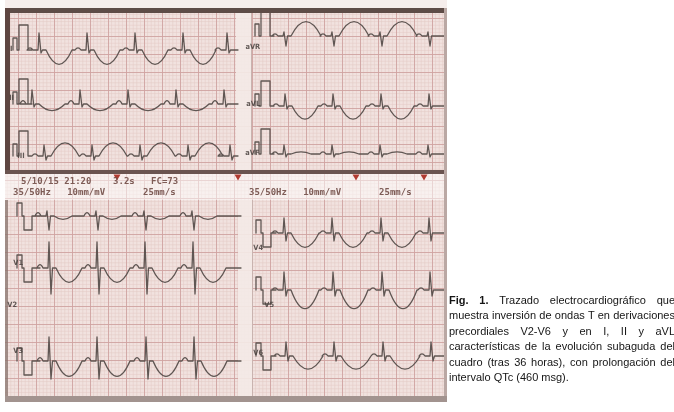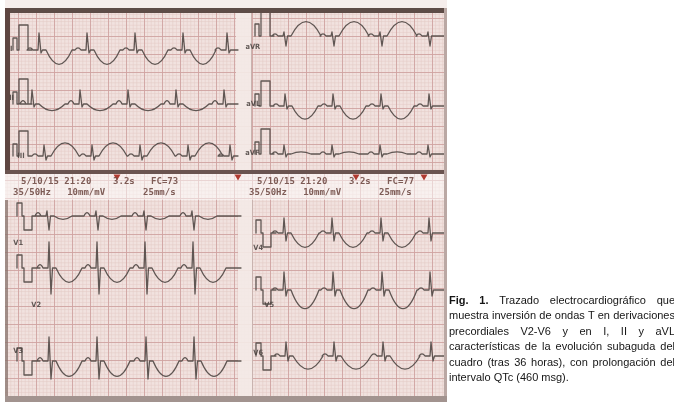--- a/index.html
+++ b/index.html
@@ -81,30 +81,29 @@
           <path d="M420.5 174.5 h7 l-3.5,6 z" fill="#b03a30"></path>
         </g>
     </svg>
 
     <span class="lead" style="left:10px;top:46px">I</span>
     <span class="lead" style="left:9px;top:95px">II</span>
     <span class="lead" style="left:17px;top:153px">III</span>
     <span class="lead" style="left:245px;top:44px">aVR</span>
     <span class="lead" style="left:246px;top:101px">aVL</span>
     <span class="lead" style="left:245px;top:150px">aVF</span>
-    <span class="lead" style="left:13px;top:240px">V1</span>
-    <span class="lead" style="left:31px;top:302px">V2</span>
+    <span class="lead" style="left:13px;top:260px">V1</span>
+    <span class="lead" style="left:7px;top:302px">V2</span>
     <span class="lead" style="left:13px;top:348px">V3</span>
     <span class="lead" style="left:253px;top:245px">V4</span>
     <span class="lead" style="left:264px;top:302px">V5</span>
     <span class="lead" style="left:253px;top:350px">V6</span>
 
     <div class="dev" style="left:21px;top:176px">5/10/15 21:20    3.2s   FC=73</div>
     <div class="dev" style="left:13px;top:187px">35/50Hz   10mm/mV       25mm/s</div>
-    <div class="dev" style="left:257px;top:176px">5/10/15 21:20    3.2s   FC=77</div>
     <div class="dev" style="left:249px;top:187px">35/50Hz   10mm/mV       25mm/s</div>
   </div>
 
   <div class="caption">
     <span class="fig">Fig. 1.</span><span> Trazado electrocardiográfico que muestra inversión de ondas T en derivaciones precordiales V2-V6 y en I, II y aVL características de la evolución subaguda del cuadro (tras 36 horas), con prolongación del intervalo QTc (460 msg).</span>
   </div>
 
 </div>
 
 </body></html>

